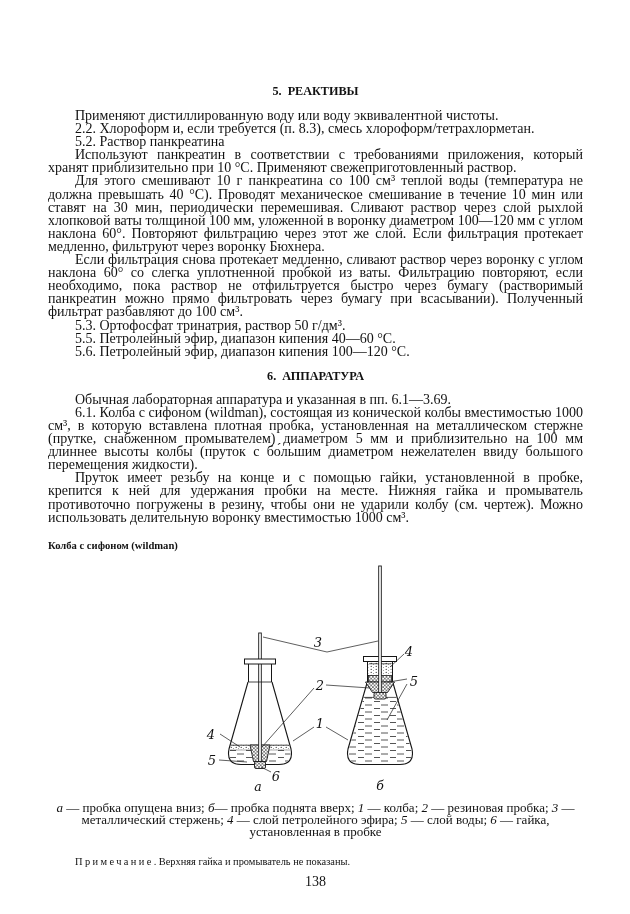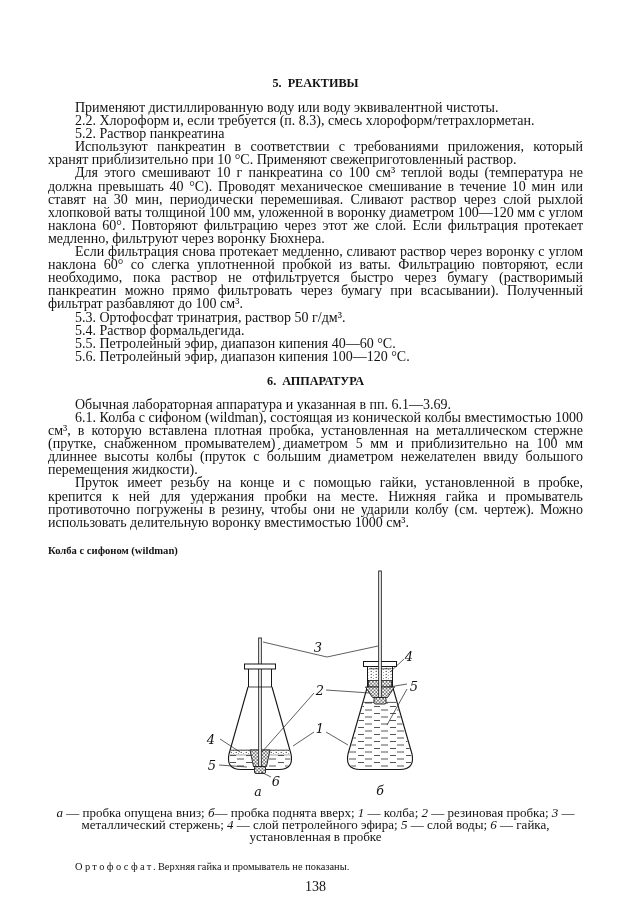--- a/index.html
+++ b/index.html
@@ -1,21 +1,21 @@
 <!DOCTYPE html>
 <html><head>
 <meta charset="utf-8">
 <style>
   html,body{margin:0;padding:0;background:#ffffff;}
   body{width:630px;height:914px;overflow:hidden;color:#121212;
        font-family:"Liberation Serif","DejaVu Serif",serif;}
   .page{padding:60px 47px 0 48px;width:535px;}
   .doc-header{font-weight:bold;font-size:12.5px;letter-spacing:.2px;}
   .section-heading{font-weight:bold;font-size:12.2px;text-align:center;
-       margin-top:16px;margin-bottom:10px;}
+       margin-top:24px;margin-bottom:10px;}
   .section-heading.h6{margin-top:11px;margin-bottom:9px;}
   .para{margin:0;font-size:14px;line-height:13.1px;text-align:justify;
        text-indent:27px;}
   .fig-title{font-weight:bold;font-size:10.6px;text-align:left;margin-top:16px;}
   .figure-wrap{margin:0;}
   .figure-wrap svg{display:block;margin-left:92px;margin-top:12px;}
   .caption{font-size:13px;line-height:12.2px;text-align:center;margin-top:7px;}
   .cap-key{font-style:italic;}
   .note{font-size:10.4px;margin-top:18px;padding-left:27px;}
   .note-label{letter-spacing:2.4px;}
@@ -30,21 +30,20 @@
 
   <div class="section-heading">5.&nbsp;&nbsp;РЕАКТИВЫ</div>
 
   <p class="para">Применяют дистиллированную воду или воду эквивалентной чистоты.</p>
   <p class="para">2.2. Хлороформ и, если требуется (п. 8.3), смесь хлороформ/тетрахлорметан.</p>
   <p class="para">5.2. Раствор панкреатина</p>
   <p class="para">Используют панкреатин в соответствии с требованиями приложения, который хранят приблизительно при 10 °С. Применяют свежеприготовленный раствор.</p>
   <p class="para">Для этого смешивают 10 г панкреатина со 100 см³ теплой воды (температура не должна превышать 40 °С). Проводят механическое смешивание в течение 10 мин или ставят на 30 мин, периодически перемешивая. Сливают раствор через слой рыхлой хлопковой ваты толщиной 100 мм, уложенной в воронку диаметром 100—120 мм с углом наклона 60°. Повторяют фильтрацию через этот же слой. Если фильтрация протекает медленно, фильтруют через воронку Бюхнера.</p>
   <p class="para">Если фильтрация снова протекает медленно, сливают раствор через воронку с углом наклона 60° со слегка уплотненной пробкой из ваты. Фильтрацию повторяют, если необходимо, пока раствор не отфильтруется быстро через бумагу (растворимый панкреатин можно прямо фильтровать через бумагу при всасывании). Полученный фильтрат разбавляют до 100 см³.</p>
   <p class="para">5.3. Ортофосфат тринатрия, раствор 50 г/дм³.</p>
-  <p class="para">5.4. Раствор формальдегида.</p>
   <p class="para">5.5. Петролейный эфир, диапазон кипения 40—60 °С.</p>
   <p class="para">5.6. Петролейный эфир, диапазон кипения 100—120 °С.</p>
 
   <div class="section-heading h6">6.&nbsp;&nbsp;АППАРАТУРА</div>
 
   <p class="para">Обычная лабораторная аппаратура и указанная в пп. 6.1—3.69.</p>
   <p class="para">6.1. Колба с сифоном (wildman), состоящая из конической колбы вместимостью 1000 см³, в которую вставлена плотная пробка, установленная на металлическом стержне (прутке, снабженном промывателем) диаметром 5 мм и приблизительно на 100 мм длиннее высоты колбы (пруток с бо́льшим диаметром нежелателен ввиду большого перемещения жидкости).</p>
   <p class="para">Пруток имеет резьбу на конце и с помощью гайки, установленной в пробке, крепится к ней для удержания пробки на месте. Нижняя гайка и промыватель противоточно погружены в резину, чтобы они не ударили колбу (см. чертеж). Можно использовать делительную воронку вместимостью 1000 см³.</p>
 
   <div class="fig-title">Колба с сифоном (wildman)</div>
@@ -145,18 +144,18 @@
       <text x="240" y="227" font-size="12.5">б</text>
     </g>
   </svg>
   </div>
 
   <div class="caption">
     <span class="cap-key">а</span><span> — пробка опущена вниз; </span><span class="cap-key">б</span><span>— пробка поднята вверх; </span><span class="cap-key">1</span><span> — колба; </span><span class="cap-key">2</span><span> — резиновая пробка; </span><span class="cap-key">3</span><span> — металлический стержень; </span><span class="cap-key">4</span><span> — слой петролейного эфира; </span><span class="cap-key">5</span><span> — слой воды; </span><span class="cap-key">6</span><span> — гайка, установленная в пробке</span>
   </div>
 
   <div class="note">
-    <span class="note-label">Ортофосфат.</span><span class="note-text">Верхняя гайка и промыватель не показаны.</span>
+    <span class="note-label">Примечание.</span><span class="note-text">Верхняя гайка и промыватель не показаны.</span>
   </div>
 
   <div class="page-number">138</div>
 
 </div>
 
 </body></html>

